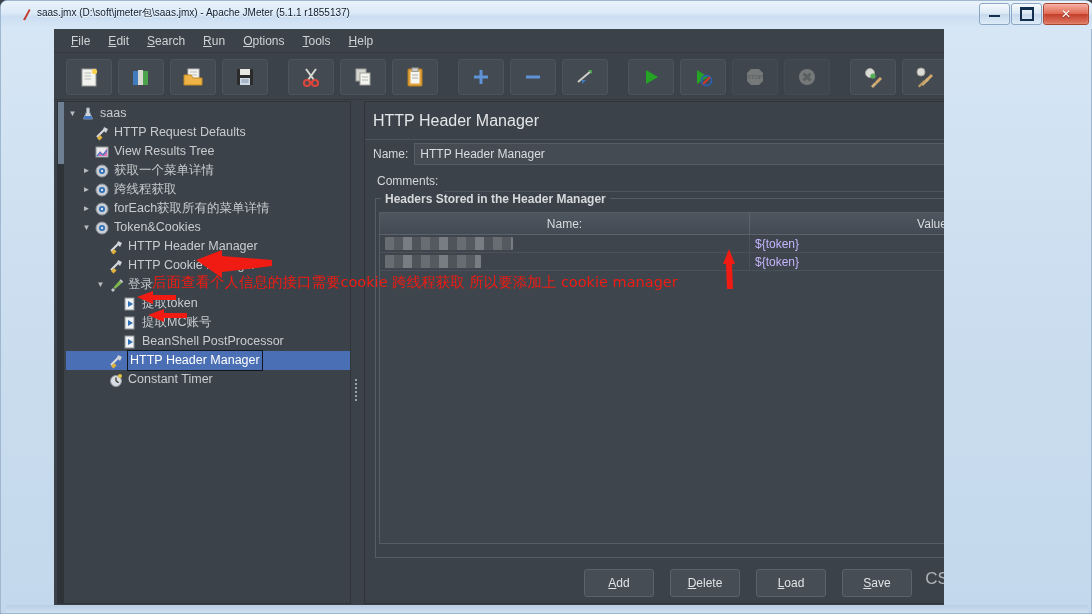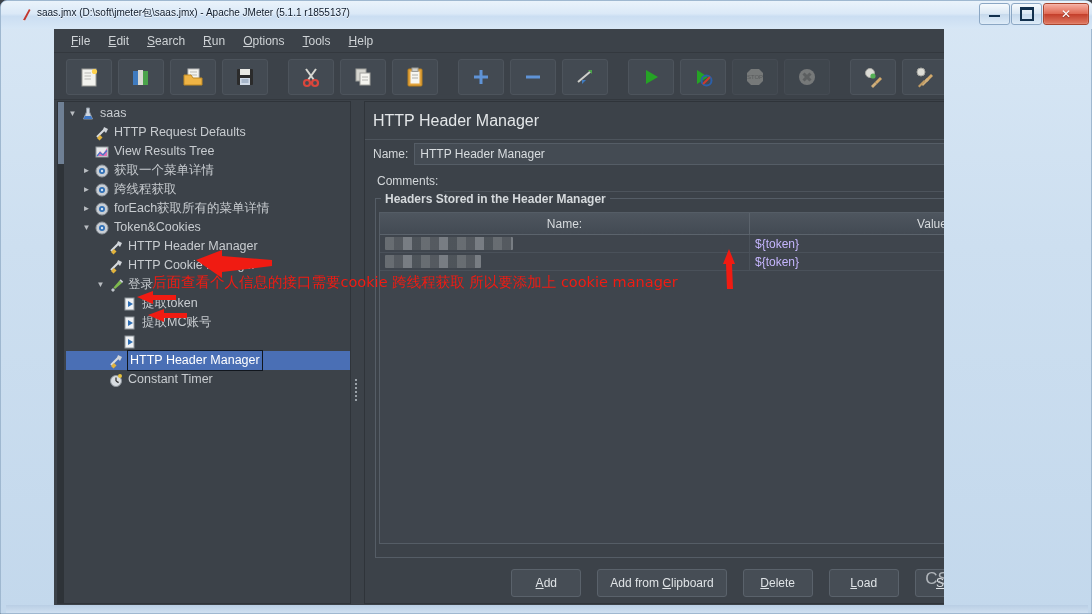--- a/index.html
+++ b/index.html
@@ -558,20 +558,21 @@
               <span class="tlabel">提取MC账号</span>
             </div>
             <div class="tnode" style="padding-left: 42px;">
               <span class="toggle"></span>
               <span class="ticon">
                 <svg width="16" height="16" viewBox="0 0 16 16">
                   <rect x="3" y="2" width="9" height="12" fill="#f0f2f4" stroke="#8e959c"></rect>
                   <path d="M6 5 l5 3 l-5 3 z" fill="#2f6fb5"></path>
                 </svg>
               </span>
+              <span class="tlabel">BeanShell PostProcessor</span>
             </div>
             <div class="tnode selected" style="padding-left: 28px;">
               <span class="toggle"></span>
               <span class="ticon">
                 <svg width="16" height="16" viewBox="0 0 16 16">
                   <line x1="3" y1="12" x2="11" y2="4" stroke="#d7dbdf" stroke-width="2.2"></line>
                   <path d="M10 2 l4 2 l-2 4 l-3 -3 z" fill="#cfd4d9"></path>
                   <path d="M3 13 l3 -3 l2.5 2.5 l-3 3 z" fill="#e2b33c"></path>
                 </svg>
               </span>
@@ -638,25 +639,20 @@
               </div>
             </div>
         </div>
 
         <div class="btnrow">
           <div class="jbtn">
               <u>A</u>
               <span>dd</span>
             </div>
           <div class="jbtn">
-              <span>Add from&nbsp;</span>
-              <u>C</u>
-              <span>lipboard</span>
-            </div>
-          <div class="jbtn">
               <u>D</u>
               <span>elete</span>
             </div>
           <div class="jbtn">
               <u>L</u>
               <span>oad</span>
             </div>
           <div class="jbtn">
               <u>S</u>
               <span>ave</span>

